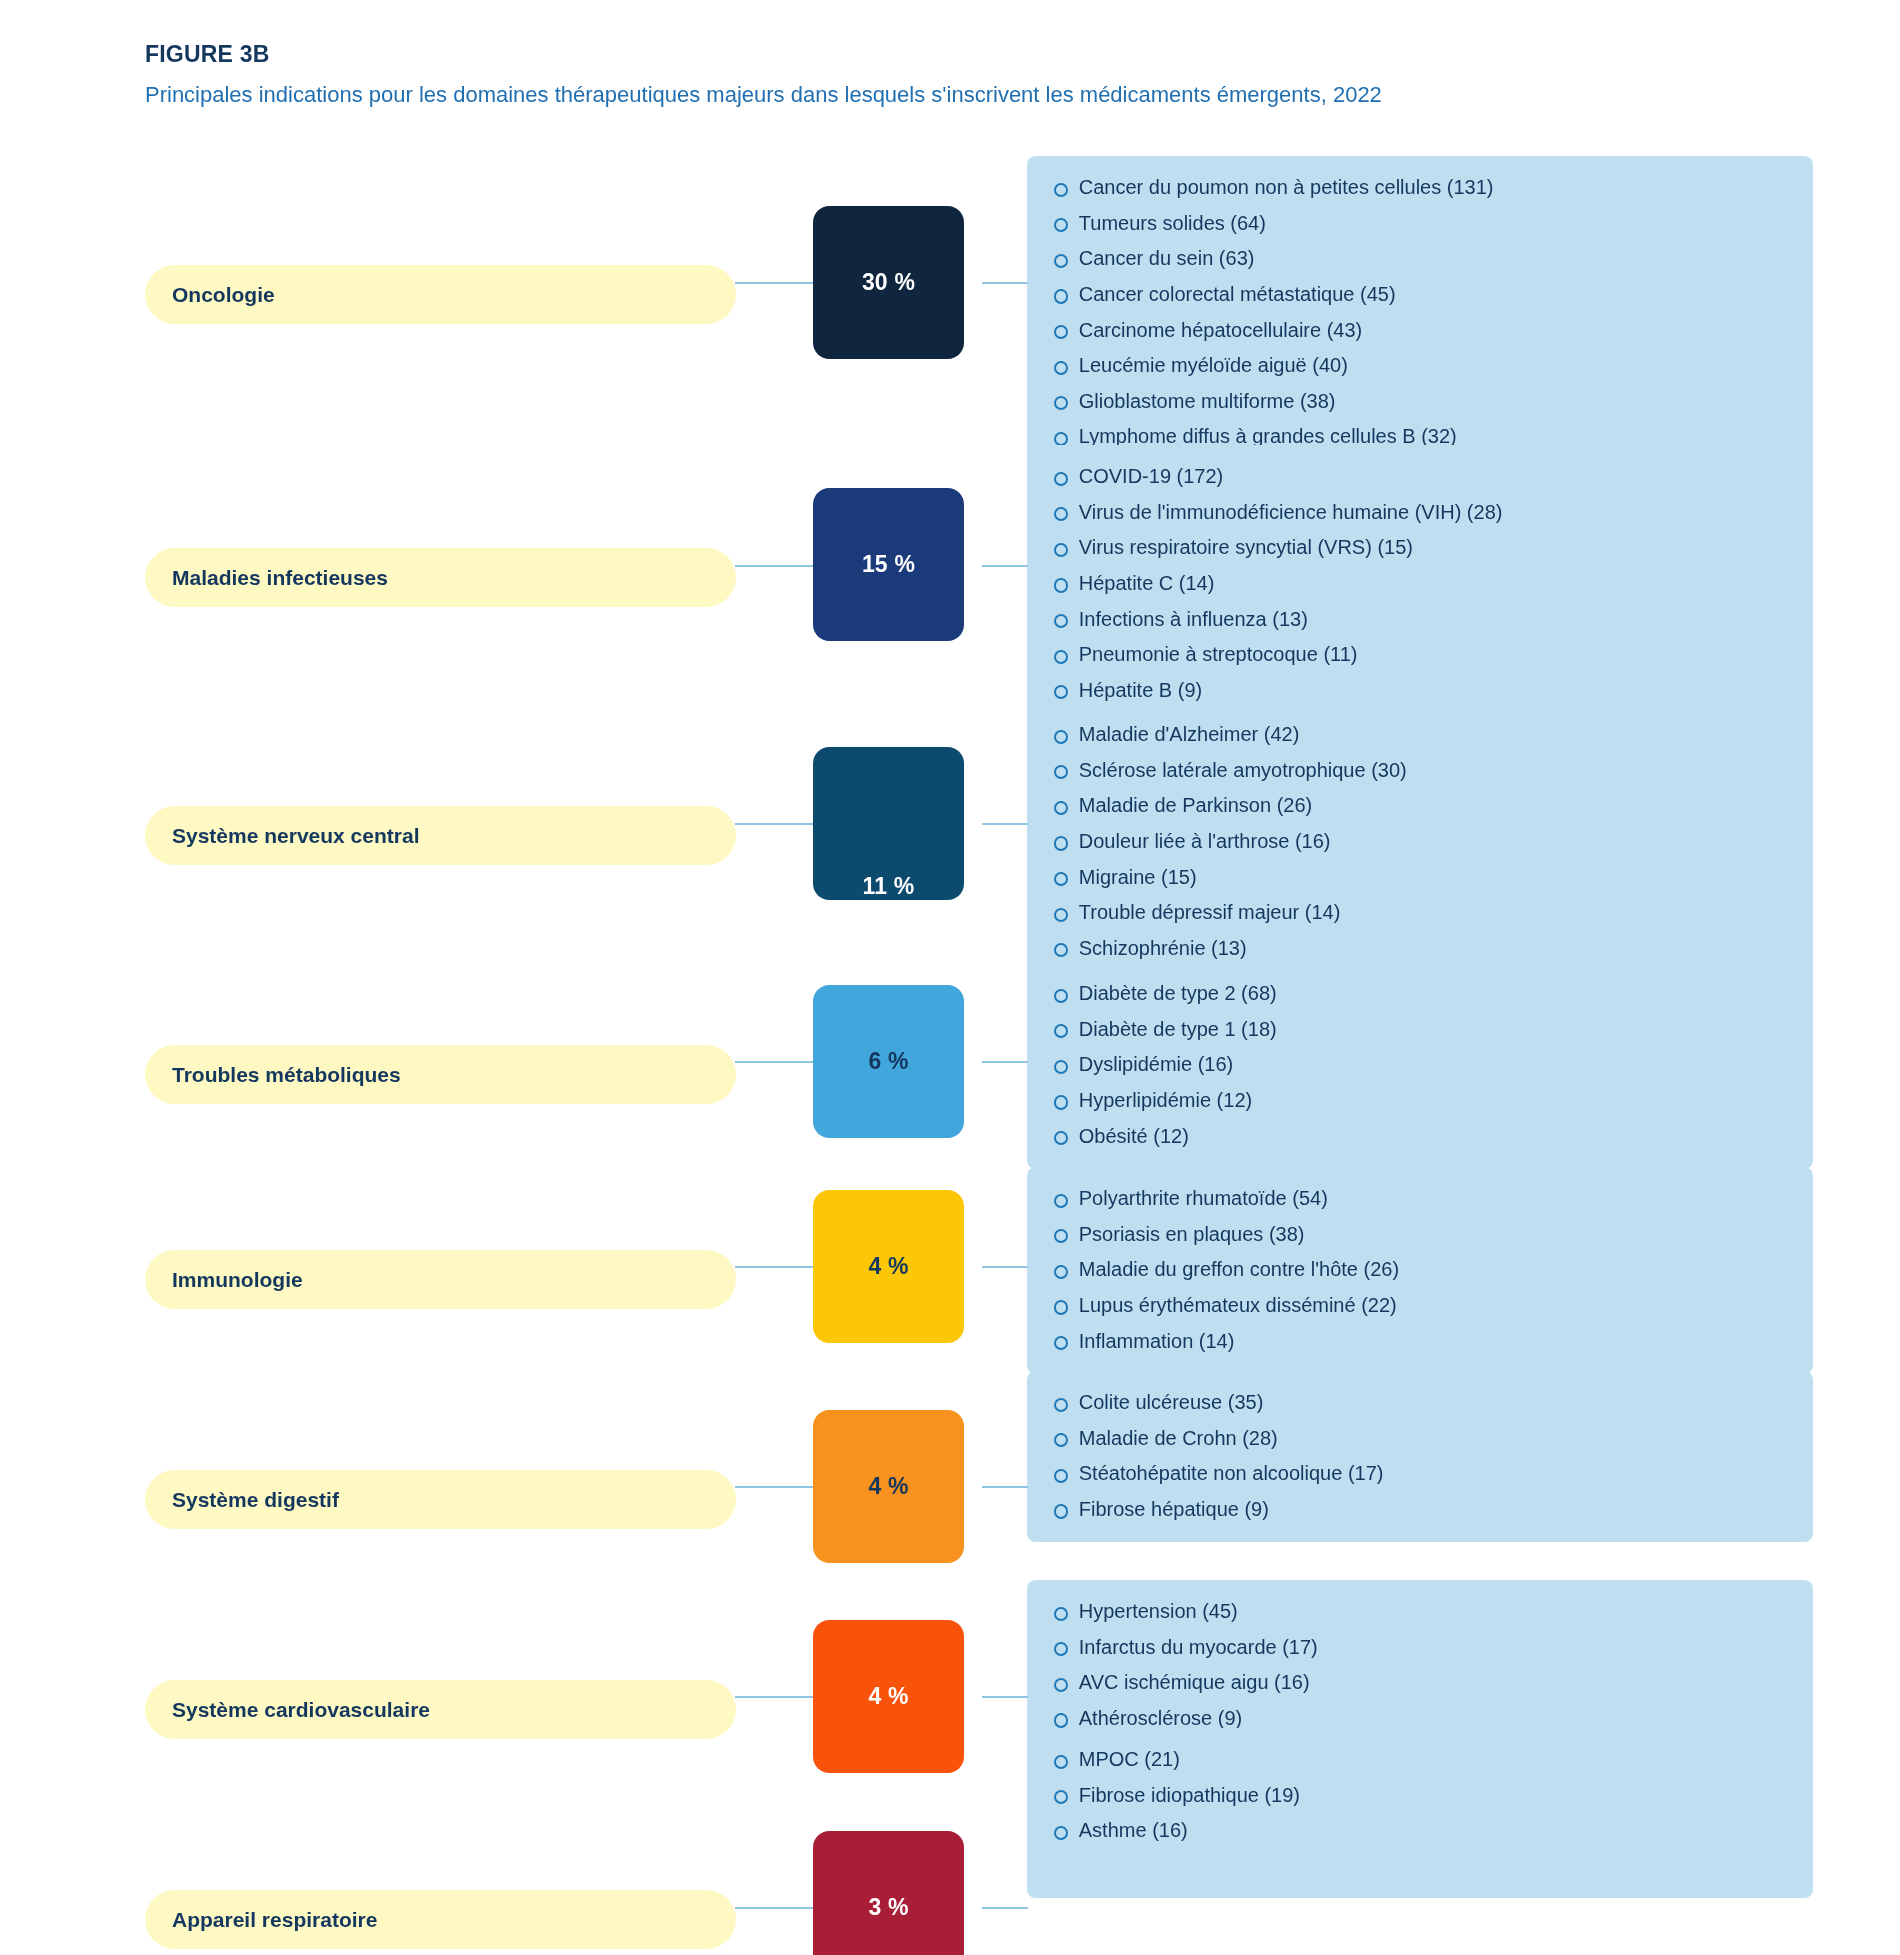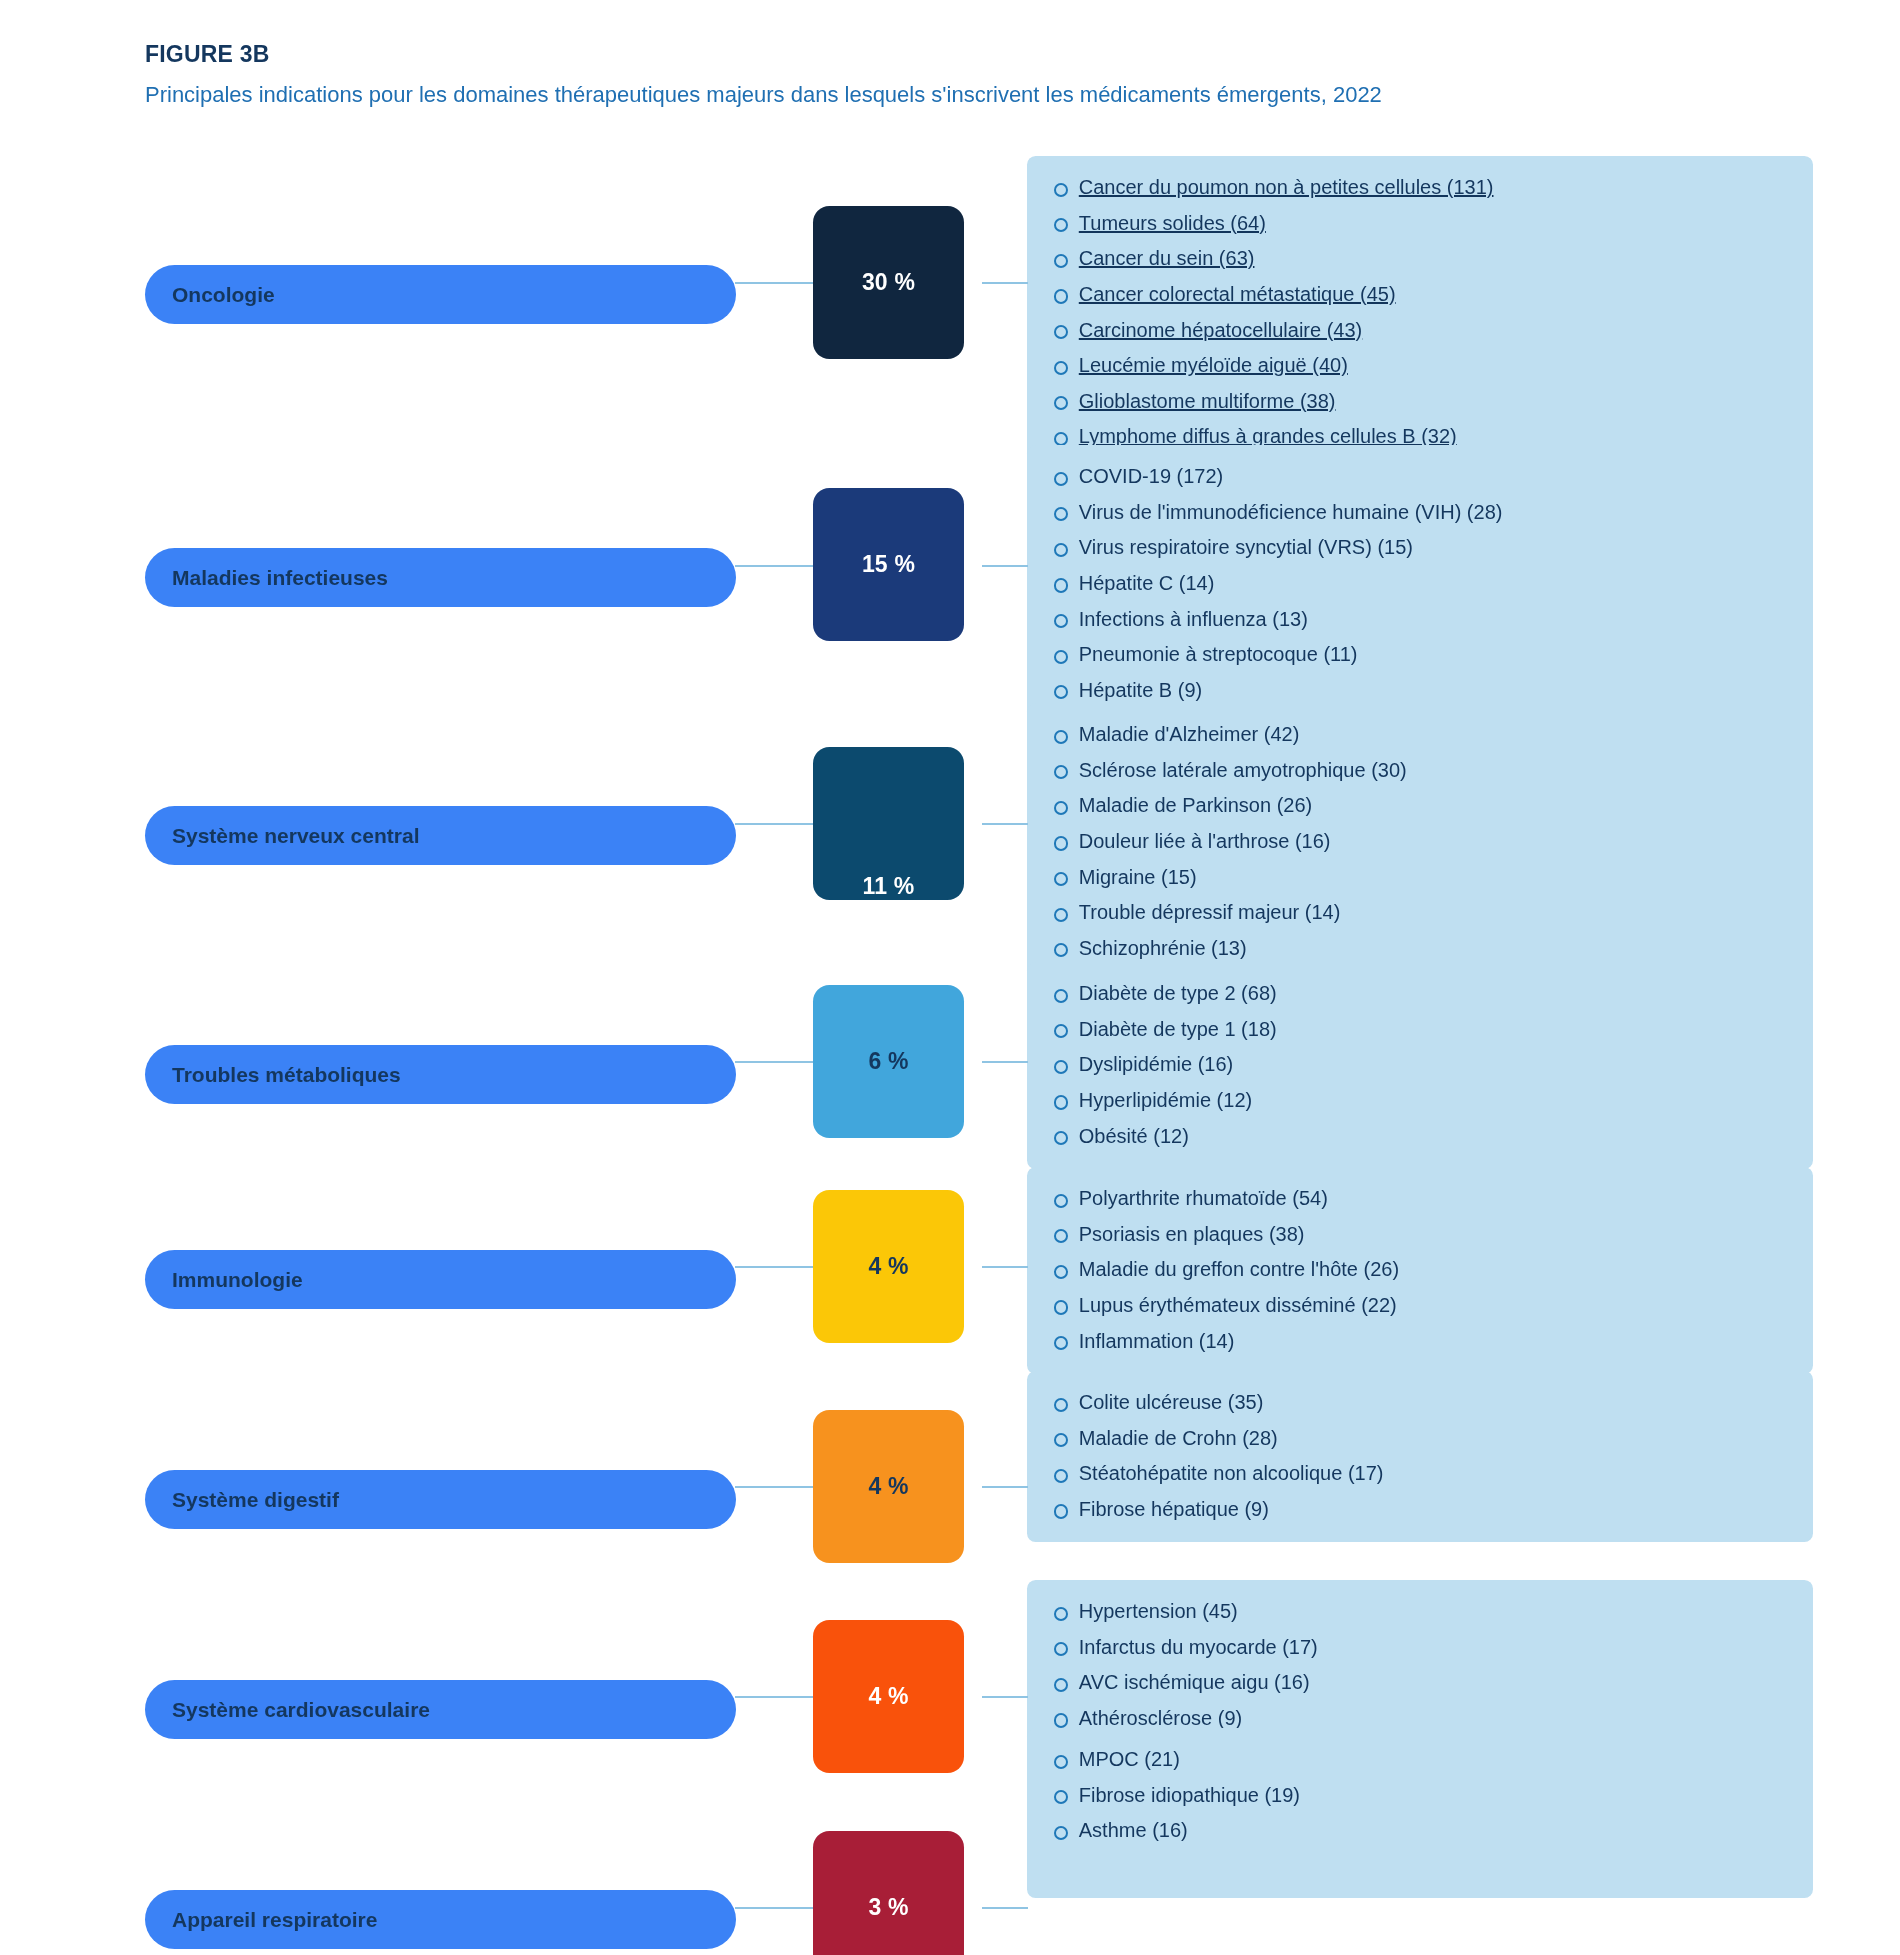--- a/index.html
+++ b/index.html
@@ -57,21 +57,21 @@
     width: 1901px;
     box-sizing: border-box;
   }
 
   
   .cat-pill {
     position: absolute;
     left: 145px;
     height: 59px;
     width: 591px;
-    background: #3b82f6;
+    background: #fef9c3;
     border-radius: 30px;
     display: flex;
     align-items: center;
     box-sizing: border-box;
     padding-left: 27px;
   }
   .cat-pill span {
     font-size: 21px;
     font-weight: bold;
     color: #14375e;
@@ -143,21 +143,21 @@
 
 <div class="page">
 
   <div class="header">
     <div class="fig-label">FIGURE 3B</div>
     <div class="fig-title">Principales indications pour les domaines thérapeutiques majeurs dans lesquels s'inscrivent les médicaments émergents, 2022</div>
   </div>
 
   <div class="chart" id="chart-root">
       <div class="row" style="position: absolute; left: 0px; top: 0px; width: 1901px; height: 0px;">
-        <div class="ind-panel" style="top: 0px; min-height: 281px; text-decoration: underline;">
+        <div class="ind-panel" style="top: 0px; min-height: 281px;">
           <ul class="ind-list">
             <li class="ind-item">
               <span class="bullet-ring"></span>
               <span class="ind-text">Cancer du poumon non à petites cellules (131)</span>
             </li>
             <li class="ind-item">
               <span class="bullet-ring"></span>
               <span class="ind-text">Tumeurs solides (64)</span>
             </li>
             <li class="ind-item">

